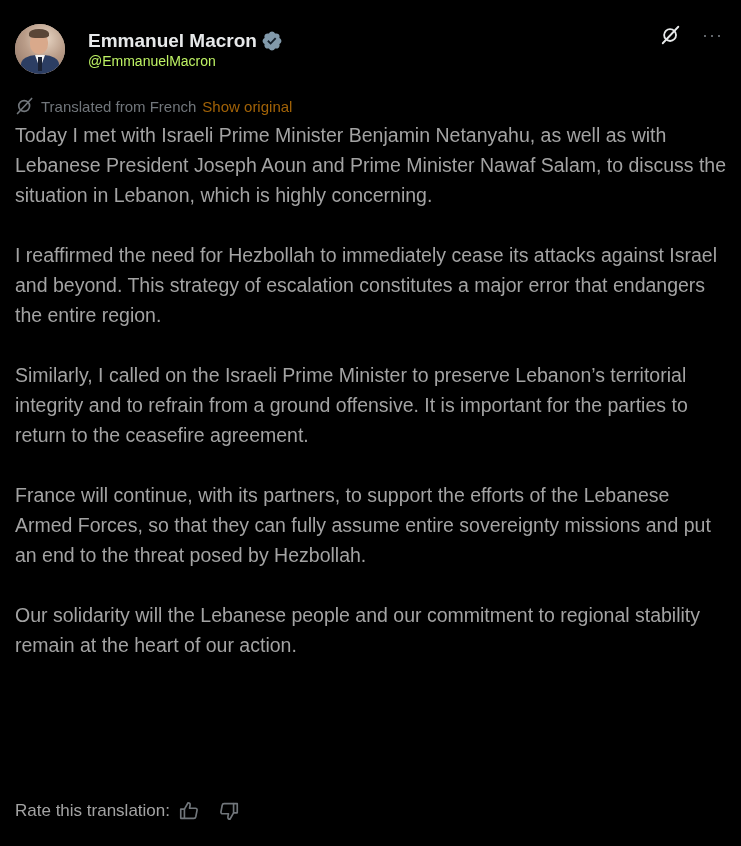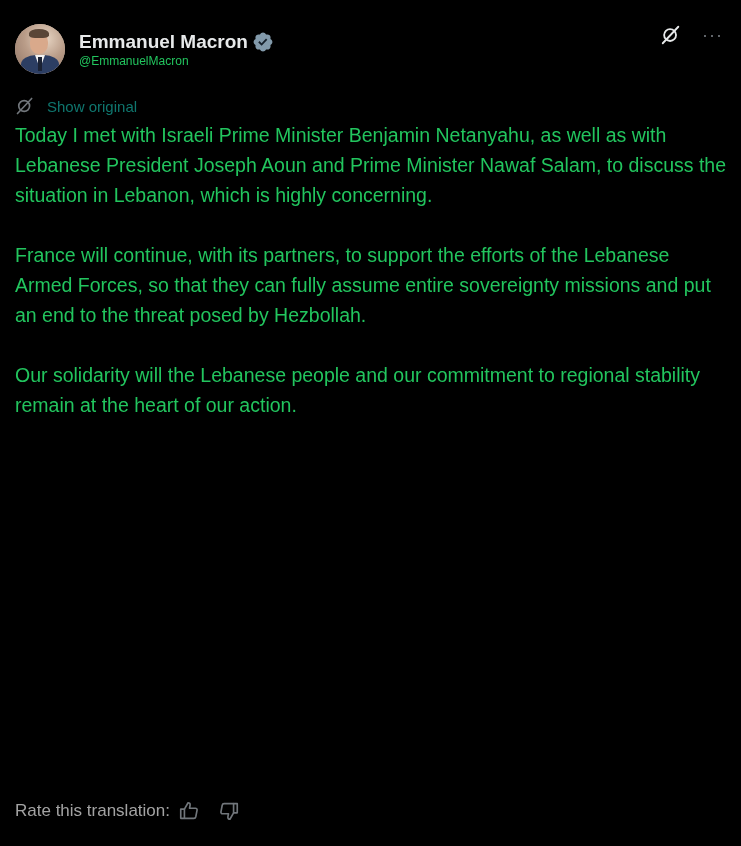--- a/index.html
+++ b/index.html
@@ -5,33 +5,33 @@
   html, body { margin:0; padding:0; background:#000; }
   body { width:741px; height:846px; overflow:hidden; font-family:"Liberation Sans", sans-serif; color:#e7e9ea; position:relative; }
   .header { position:absolute; left:15px; top:24px; display:flex; align-items:center; }
   .avatar { width:50px; height:50px; border-radius:50%; overflow:hidden; position:relative; background:#c9b8a8; }
   .avatar .bg { position:absolute; inset:0; background:radial-gradient(circle at 60% 30%, #e8d6c4 0%, #b99c88 45%, #8a6f60 100%); }
   .avatar .face { position:absolute; left:15px; top:8px; width:18px; height:22px; border-radius:45%; background:#d9a98b; }
   .avatar .hair { position:absolute; left:14px; top:5px; width:20px; height:9px; border-radius:50% 50% 30% 30%; background:#5a4637; }
   .avatar .suit { position:absolute; left:6px; top:31px; width:38px; height:24px; border-radius:40% 40% 0 0; background:#2c3e63; }
   .avatar .shirt { position:absolute; left:20px; top:31px; width:10px; height:14px; background:#f2f2f2; clip-path:polygon(0 0,100% 0,50% 100%); }
   .avatar .tie { position:absolute; left:23px; top:33px; width:4px; height:14px; background:#1b2233; }
-  .names { margin-left:14px; }
+  .names { margin-left:23px; }
   .name-row { display:flex; align-items:center; height:24px; }
   .display-name { font-weight:700; font-size:19px; color:#e7e9ea; }
   .verified { margin-left:4px; width:22px; height:22px; }
-  .handle { font-size:12px; color:#22c55e; margin-top:0; }
+  .handle { font-size:14px; color:#bef264; margin-top:0; }
   .top-actions { position:absolute; right:18px; top:24px; display:flex; align-items:center; gap:20px; }
   .grok-icon { width:22px; height:22px; }
   .more-icon { color:#71767b; font-size:18px; letter-spacing:1px; line-height:1; }
   .translate-row { position:absolute; left:15px; top:96px; display:flex; align-items:center; font-size:15px; }
   .translate-row .tr-icon { width:20px; height:20px; margin-right:6px; }
   .translated-label { color:#71767b; }
-  .show-original { color:#0f766e; margin-left:6px; cursor:pointer; }
-  .tweet-body { position:absolute; left:15px; top:120px; width:715px; font-size:19.5px; line-height:30px; color:#22c55e; }
+  .show-original { color:#a16207; margin-left:6px; cursor:pointer; }
+  .tweet-body { position:absolute; left:15px; top:120px; width:715px; font-size:19.5px; line-height:30px; color:#a3a3a3; }
   .tweet-body p { margin:0 0 30px 0; }
   .rate-row { position:absolute; left:15px; top:800px; display:flex; align-items:center; font-size:17px; color:#a3a3a3; }
   .rate-row .thumb { width:22px; height:22px; margin-left:8px; cursor:pointer; }
   .rate-row .thumb + .thumb { margin-left:18px; }
 </style>
 </head>
 <body>
 
 <div class="header">
   <div class="avatar">
@@ -60,25 +60,28 @@
     <line x1="3" y1="21" x2="20" y2="3" stroke="#e7e9ea" stroke-width="2" stroke-linecap="round"></line>
   </svg>
   <span class="more-icon">···</span>
 </div>
 
 <div class="translate-row">
   <svg class="tr-icon" viewBox="0 0 24 24">
     <circle cx="11" cy="12" r="6.5" fill="none" stroke="#71767b" stroke-width="2"></circle>
     <line x1="3" y1="21" x2="20" y2="3" stroke="#71767b" stroke-width="2" stroke-linecap="round"></line>
   </svg>
+  <span class="translated-label">Translated from French</span>
   <span class="show-original">Show original</span>
 </div>
 
 <div class="tweet-body">
   <p>Today I met with Israeli Prime Minister Benjamin Netanyahu, as well as with Lebanese President Joseph Aoun and Prime Minister Nawaf Salam, to discuss the situation in Lebanon, which is highly concerning.</p>
+  <p>I reaffirmed the need for Hezbollah to immediately cease its attacks against Israel and beyond. This strategy of escalation constitutes a major error that endangers the entire region.</p>
+  <p>Similarly, I called on the Israeli Prime Minister to preserve Lebanon’s territorial integrity and to refrain from a ground offensive. It is important for the parties to return to the ceasefire agreement.</p>
   <p>France will continue, with its partners, to support the efforts of the Lebanese Armed Forces, so that they can fully assume entire sovereignty missions and put an end to the threat posed by Hezbollah.</p>
   <p>Our solidarity will the Lebanese people and our commitment to regional stability remain at the heart of our action.</p>
 </div>
 
 <div class="rate-row">
   <span>Rate this translation:</span>
   <svg class="thumb" viewBox="0 0 24 24" fill="none" stroke="#71767b" stroke-width="1.8" stroke-linejoin="round">
     <rect x="3" y="10" width="4" height="10"></rect>
     <path d="M7 10l4-7c1.5 0 2.5 1 2.2 2.6L12.6 9H19c1.2 0 2 1 1.8 2.1l-1.4 7.2c-.2.9-1 1.7-2 1.7H7"></path>
   </svg>

